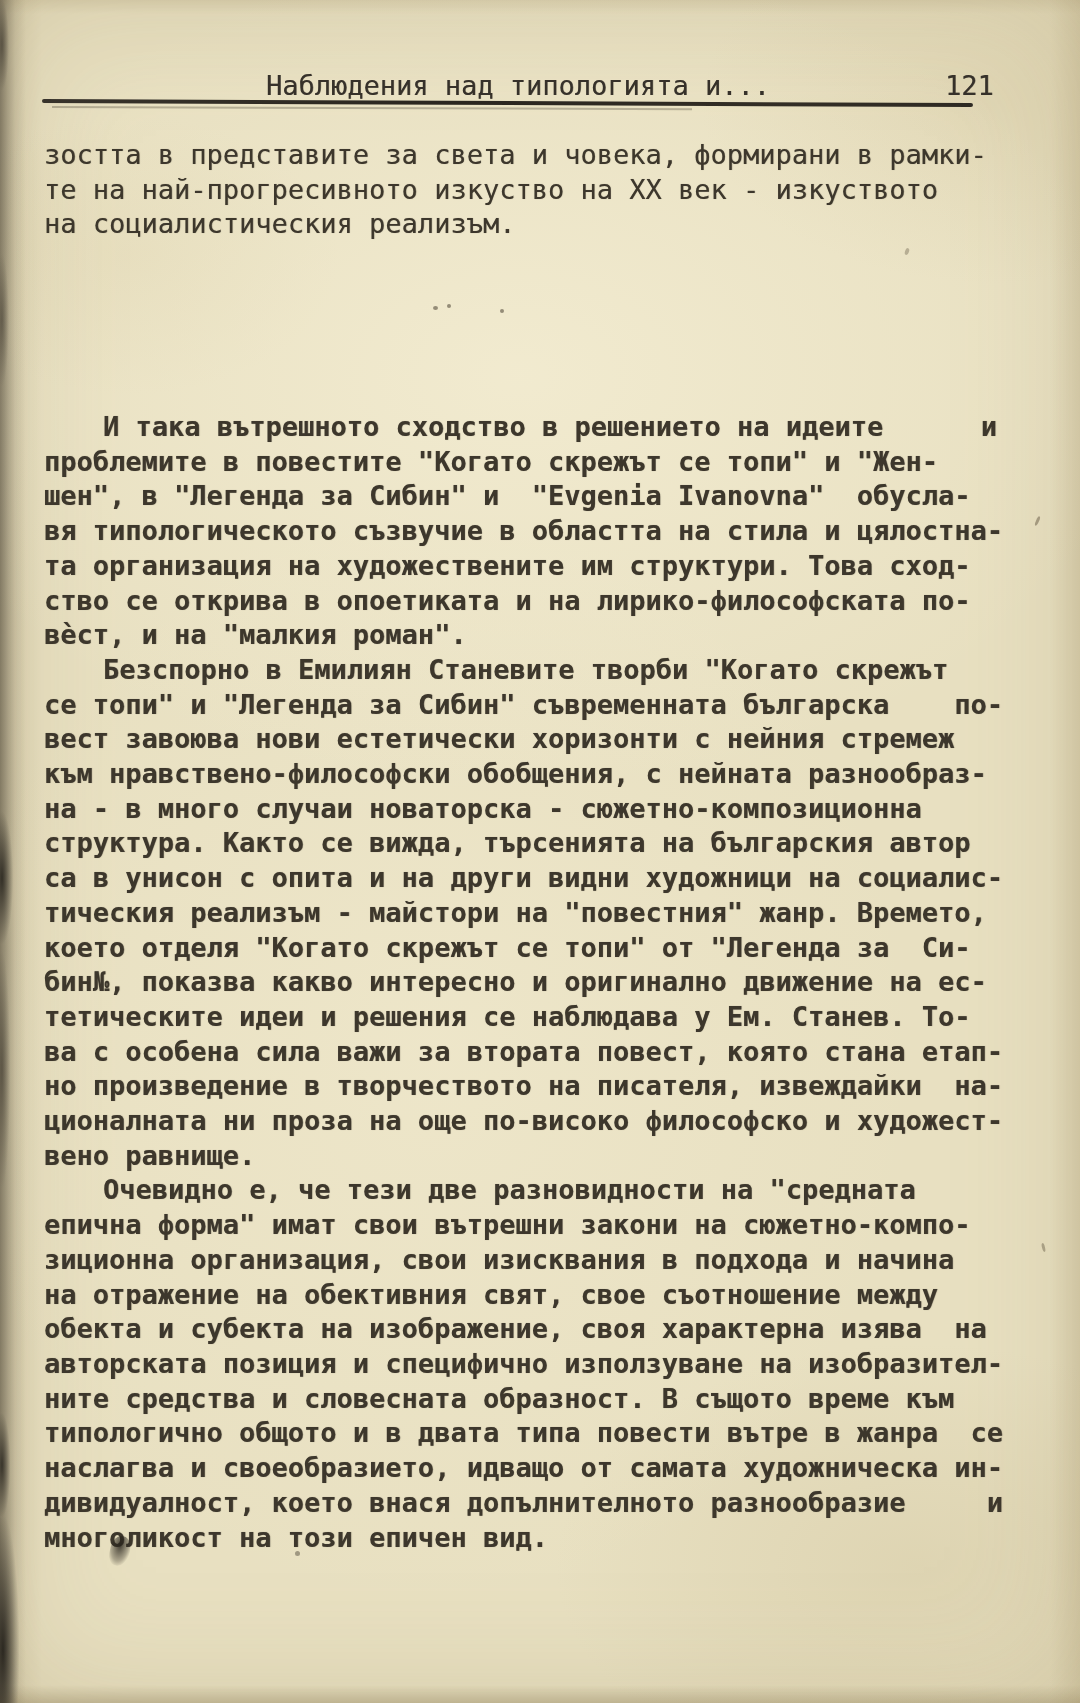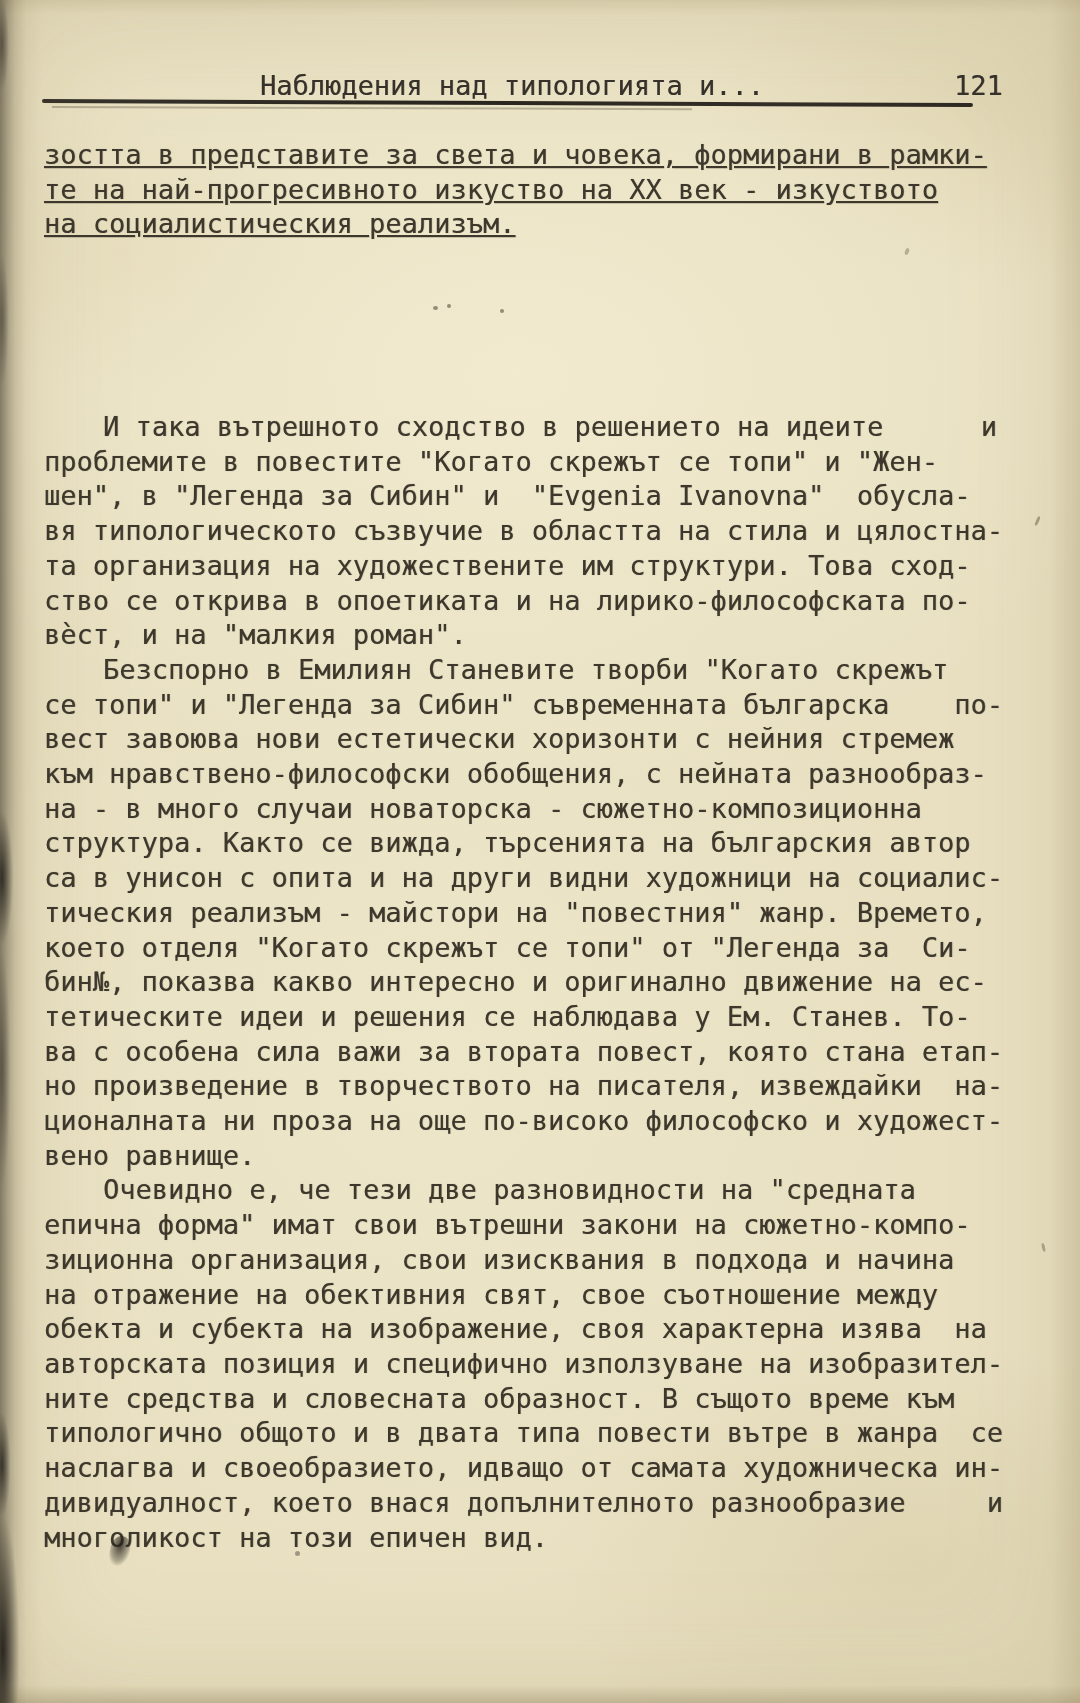--- a/index.html
+++ b/index.html
@@ -29,49 +29,49 @@
     position: absolute; left: 0; top: 0; width: 28px; height: 1703px;
     background-image:
       radial-gradient(ellipse 16px 95px  at 2px 878px,  rgba(35,32,26,0.85), rgba(35,32,26,0) 70%),
       radial-gradient(ellipse 12px 170px at 2px 1070px, rgba(45,40,32,0.50), rgba(45,40,32,0) 70%),
       radial-gradient(ellipse 12px 75px  at 2px 1465px, rgba(35,32,26,0.80), rgba(35,32,26,0) 70%),
       radial-gradient(ellipse 22px 180px at 3px 1650px, rgba(30,27,22,0.88), rgba(30,27,22,0) 75%),
       radial-gradient(ellipse 10px 95px  at 2px 320px,  rgba(50,45,36,0.45), rgba(50,45,36,0) 70%),
       radial-gradient(ellipse 10px 65px  at 2px 45px,   rgba(50,45,36,0.55), rgba(50,45,36,0) 70%),
       linear-gradient(90deg, rgba(56,50,40,0.50), rgba(56,50,40,0.26) 8px, rgba(56,50,40,0.10) 15px, rgba(56,50,40,0) 26px);
   }
-  .header-row { position: absolute; top: 70px; left: 10px; width: 1004px; height: 34px;
+  .header-row { position: absolute; top: 70px; left: 16px; width: 1004px; height: 34px;
     color: #36312a; font-size: 27px; }
   .running-title { position: absolute; left: 250px; top: 0; white-space: pre;
     text-shadow: 0.4px 0.4px 0.6px rgba(54,49,42,0.55); }
   .page-number { position: absolute; left: 929px; top: 0;
-    text-shadow: 0.4px 0.4px 0.6px rgba(54,49,42,0.55); margin-left: 15px; }
+    text-shadow: 0.4px 0.4px 0.6px rgba(54,49,42,0.55); }
   .header-rule {
     position: absolute; top: 99px; left: 42px; width: 931px; height: 4px;
     background: linear-gradient(90deg, #38332b, #2a261f 45%, #332e26 80%, #2e2a23);
     border-radius: 2px; transform: rotate(0.25deg); transform-origin: left center;
   }
   .header-rule-echo {
     position: absolute; top: 106px; left: 52px; width: 640px; height: 2px;
     background: rgba(62,55,44,0.30); transform: rotate(0.2deg); transform-origin: left center;
   }
   .para {
     white-space: pre-wrap;
     font-size: 27px; line-height: 34.7px;
     color: #3d372c;
     text-shadow: 0.4px 0.4px 0.7px rgba(61,55,44,0.55);
   }
-  .para-opening { position: absolute; top: 138px; left: 44px; width: 1012px; text-decoration: underline; }
+  .para-opening { position: absolute; top: 138px; left: 44px; width: 1012px; }
   .separator {
     position: absolute; top: 315px; left: 48px; width: 934px;
     text-align: center; font-size: 27px; line-height: 34.7px; color: #3d372c;
     white-space: pre; text-shadow: 0.4px 0.4px 0.7px rgba(61,55,44,0.55);
   }
   .body-text { position: absolute; top: 410px; left: 44px; width: 1014px; }
-  .para.indented { text-indent: 59px; }
+  .para.indented { text-indent: 59px; font-weight: bold; }
   .speck { position: absolute; background: rgba(72,64,50,0.55); border-radius: 50%; }
   .speck.s1 { left: 433px; top: 306px; width: 5px; height: 4px; }
   .speck.s2 { left: 447px; top: 304px; width: 4px; height: 4px; }
   .speck.s3 { left: 500px; top: 309px; width: 4px; height: 4px; }
   .speck.s4 { left: 1036px; top: 516px; width: 3px; height: 10px; transform: rotate(24deg); background: rgba(86,74,54,0.45); }
   .speck.s5 { left: 1042px; top: 1243px; width: 3px; height: 9px; transform: rotate(-14deg); background: rgba(86,74,54,0.40); }
   .speck.s6 { left: 295px; top: 1551px; width: 5px; height: 5px; background: rgba(72,64,50,0.45); }
   .speck.s7 { left: 905px; top: 248px; width: 4px; height: 7px; transform: rotate(18deg); background: rgba(90,78,56,0.35); }
   .smudge {
     position: absolute; left: 110px; top: 1536px; width: 20px; height: 30px;

